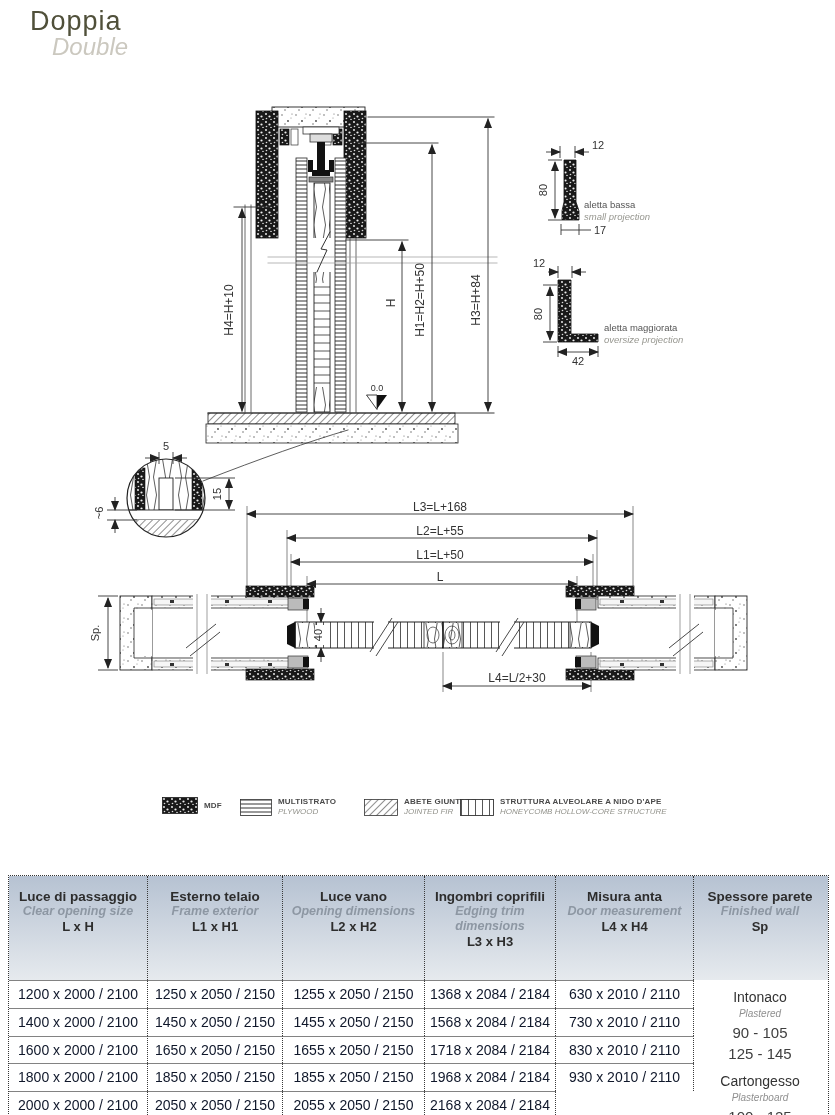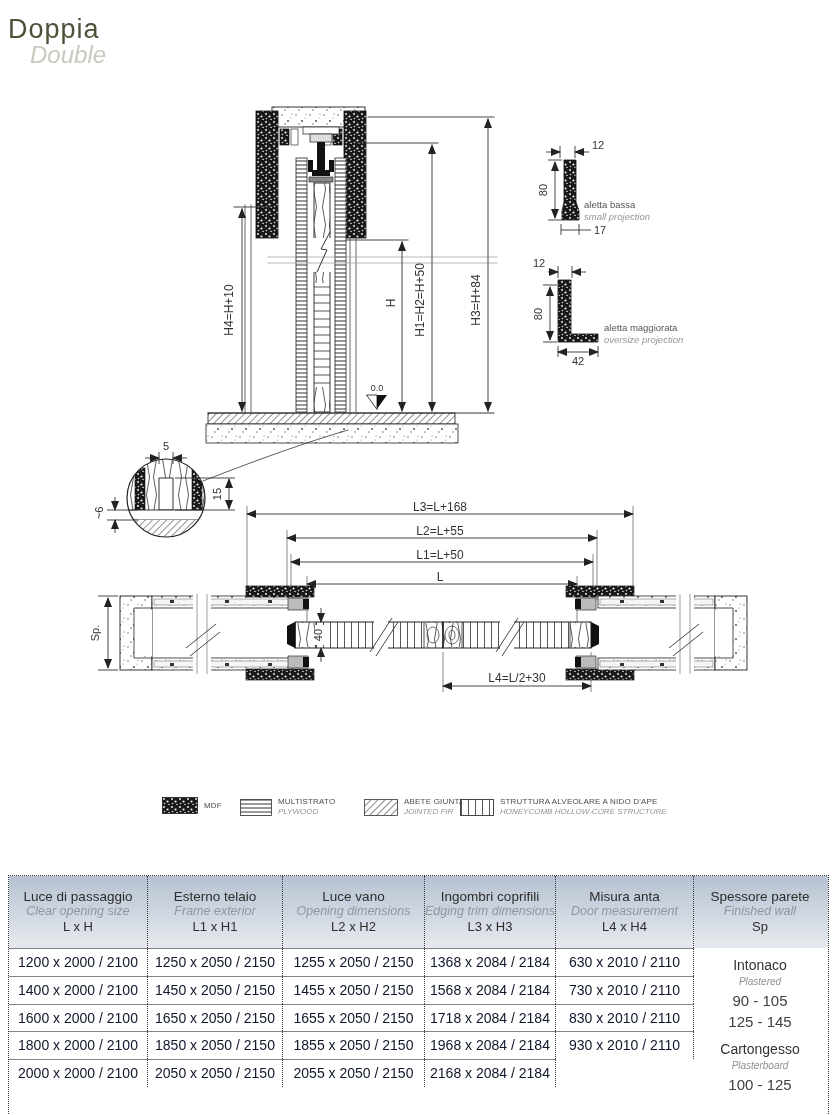--- a/index.html
+++ b/index.html
@@ -1,49 +1,49 @@
 <!DOCTYPE html>
 <html><head>
 <meta charset="utf-8">
 <style>
   html,body{margin:0;padding:0;}
   body{
     width:835px;height:1115px;position:relative;background:#fff;
     font-family:"Liberation Sans", sans-serif;overflow:hidden;
   }
   
-  .title-block{position:absolute;left:8px;top:6px;margin-top:8px;}
+  .title-block{position:absolute;left:30px;top:6px;}
   .title-main{font-size:27px;letter-spacing:1px;color:#50503a;font-weight:400;}
   .title-sub{font-size:24px;font-style:italic;color:#cbc8bf;margin-left:22px;margin-top:-4px;}
 
   
   .drawing-wrap{position:absolute;left:0;top:85px;width:835px;height:705px;}
   svg text{font-family:"Liberation Sans",sans-serif;fill:#333;}
   .dt{font-size:12px;}
   .ds{font-size:11px;}
   .dxs{font-size:9px;}
   .nm{font-size:9.5px;fill:#555;}
   .nmi{font-size:9.5px;fill:#979790;font-style:italic;}
 
   
   .legend{position:absolute;top:795px;left:0;width:835px;height:34px;}
   .legend-item{position:absolute;display:flex;align-items:center;}
   .legend-item svg{display:block;}
   .legend-text{margin-left:6px;}
-  .lg-it{font-size:8px;color:#4a4a4a;letter-spacing:.2px;line-height:10px;}
+  .lg-it{font-size:8px;color:#4a4a4a;letter-spacing:.2px;line-height:10px;font-weight:bold;}
   .lg-en{font-size:8px;color:#93938c;font-style:italic;line-height:10px;}
 
   
   .spec-table{
     position:absolute;left:8px;top:875px;width:819px;
     border-top:1px dotted #333;border-left:1px dotted #333;border-right:1px dotted #333;
     border-bottom:5px solid #4d4d4d;
   }
   .thead{display:grid;grid-template-columns:139px 135px 142px 131px 138px 132px;
-    background:linear-gradient(#b6c2d2,#e6eaee);height:72px;}
+    background:linear-gradient(#b6c2d2,#e6eaee);height:104px;font-weight:bold;}
   .th{border-right:1px dotted #3a3a3a;text-align:center;padding-top:13px;box-sizing:border-box;}
   .th:last-child{border-right:none;}
   .hc-it{font-size:13.5px;color:#2d2d2d;}
   .hc-en{font-size:12.5px;color:#8d97a3;font-style:italic;line-height:15px;}
   .hc-code{font-size:13px;color:#2d2d2d;margin-top:0;}
   .tbody{display:grid;grid-template-columns:139px 135px 142px 131px 138px 132px;grid-auto-rows:27.8px;}
   .td{border-right:1px dotted #3a3a3a;border-top:1.5px solid #828282;
     font-size:14px;color:#0f172a;text-align:center;line-height:27px;white-space:nowrap;}
   .td.c5{border-right:1px dotted #3a3a3a;}
   .wallcell{grid-column:6;grid-row:1 / span 6;text-align:center;padding-top:9px;box-sizing:border-box;}

